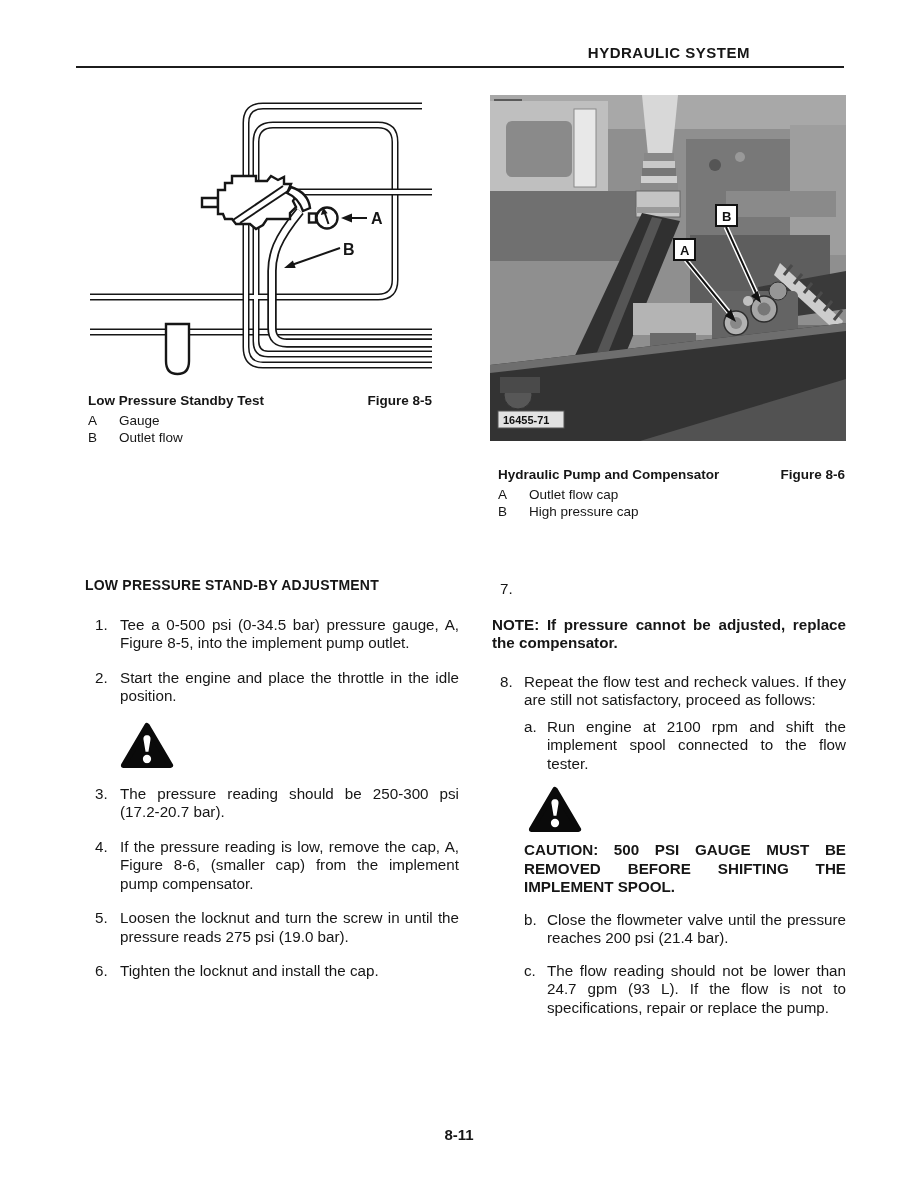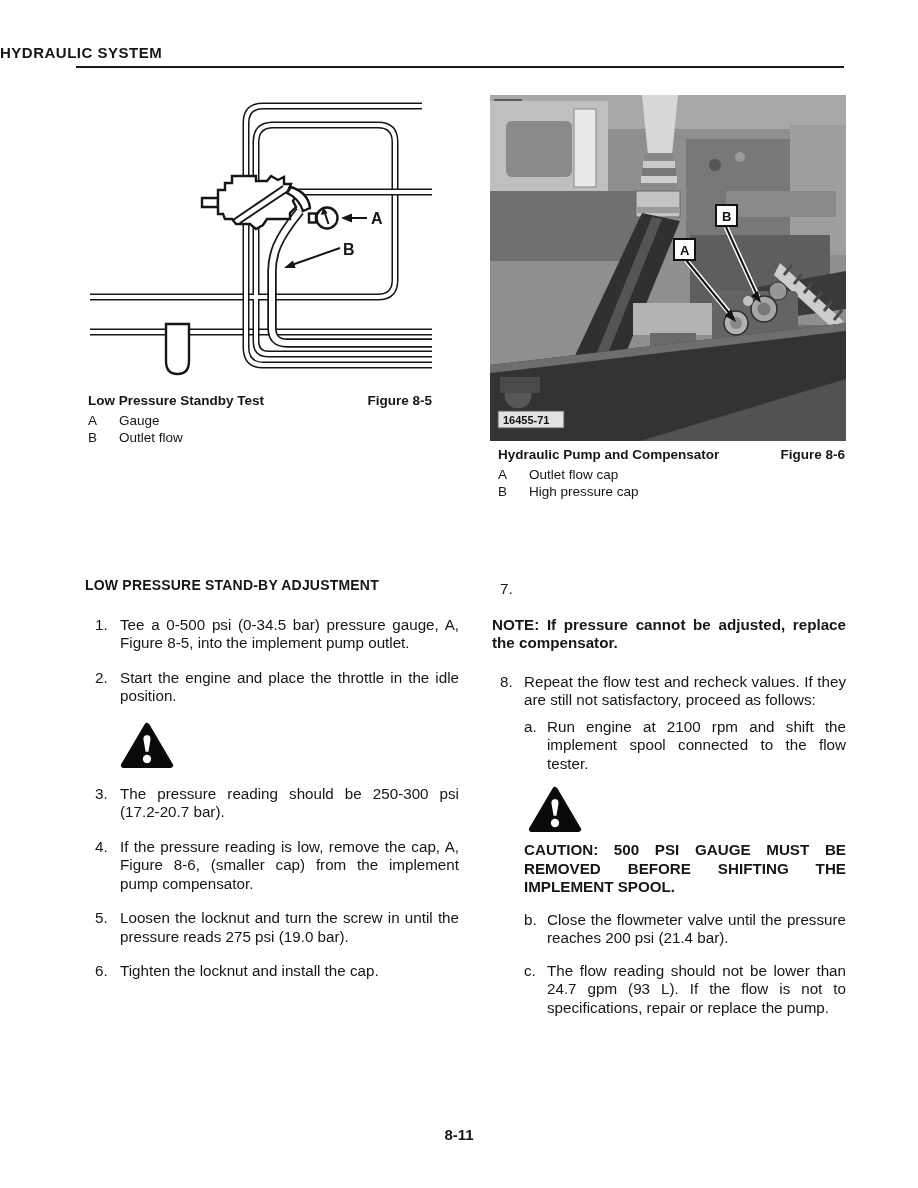--- a/index.html
+++ b/index.html
@@ -3,32 +3,32 @@
 <meta charset="utf-8">
 <style>
   html,body{margin:0;padding:0;background:#e8e8e8;}
   .page{
     position:relative;width:918px;height:1188px;background:#ffffff;
     font-family:"Liberation Sans","DejaVu Sans",sans-serif;color:#161616;
     overflow:hidden;margin:0 auto;
   }
   
   .header-title{
-    position:absolute;top:44px;left:0;width:750px;text-align:left;
+    position:absolute;top:44px;left:0;width:750px;text-align:right;
     font-size:15px;font-weight:bold;letter-spacing:.5px;
   }
   .header-rule{
     position:absolute;top:66px;left:76px;width:768px;height:2px;background:#1c1c1c;
   }
   
   .fig5{position:absolute;left:60px;top:95px;width:375px;height:285px;}
   .fig6{position:absolute;left:490px;top:95px;width:356px;height:346px;}
   .caption{position:absolute;font-size:13.5px;line-height:17px;}
   .cap5{left:88px;top:392px;width:344px;}
-  .cap6{left:498px;top:446px;width:347px;}
+  .cap6{left:498px;top:466px;width:347px;}
   .cap-row{display:flex;justify-content:space-between;font-weight:bold;margin-bottom:3px;}
   .callout{display:flex;}
   .callout-key{width:31px;flex:0 0 31px;}
   
   .col{position:absolute;font-size:15.2px;line-height:18.5px;}
   .col-left{left:85px;top:576px;width:374px;}
   .col-right{left:488px;top:580px;width:358px;}
   h2.sec{
     margin:0 0 20px 0;font-size:14px;line-height:19.5px;font-weight:bold;
     width:330px;letter-spacing:.2px;

